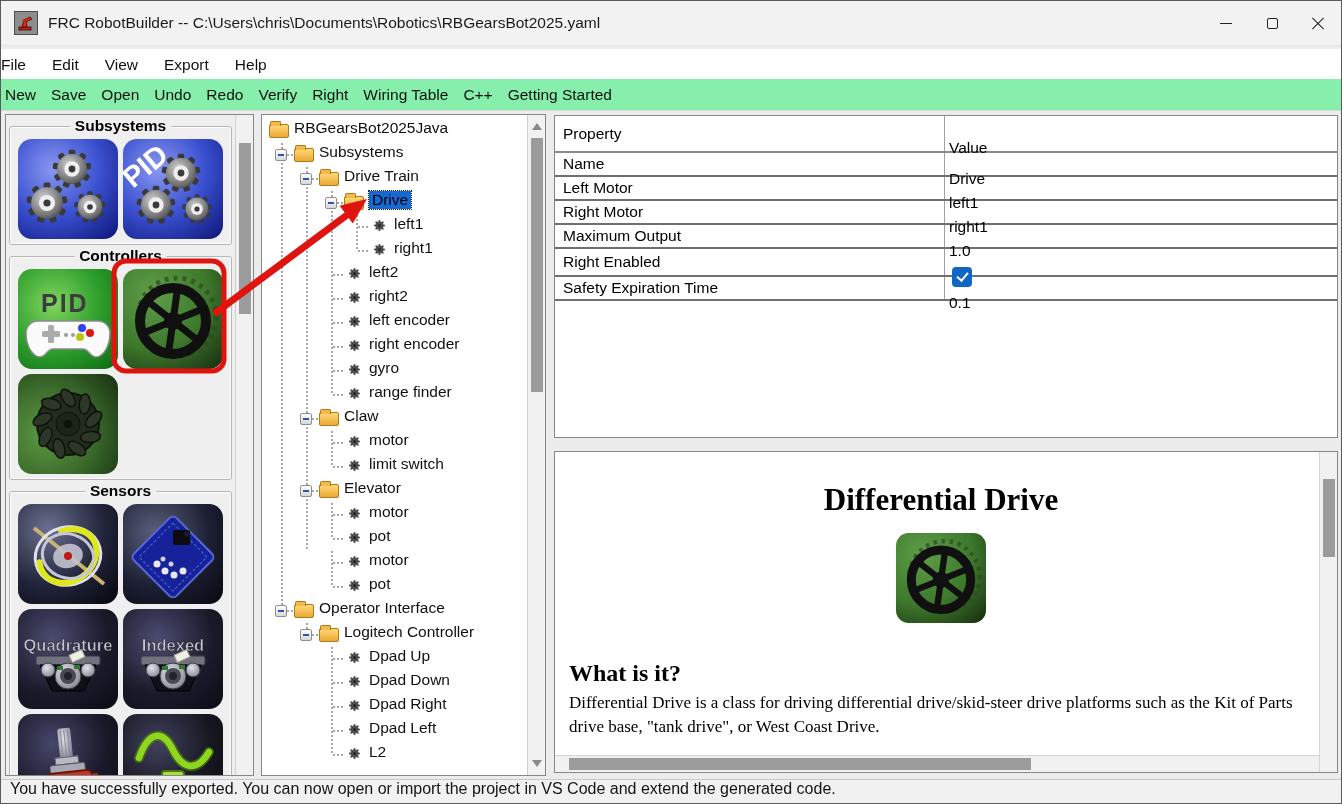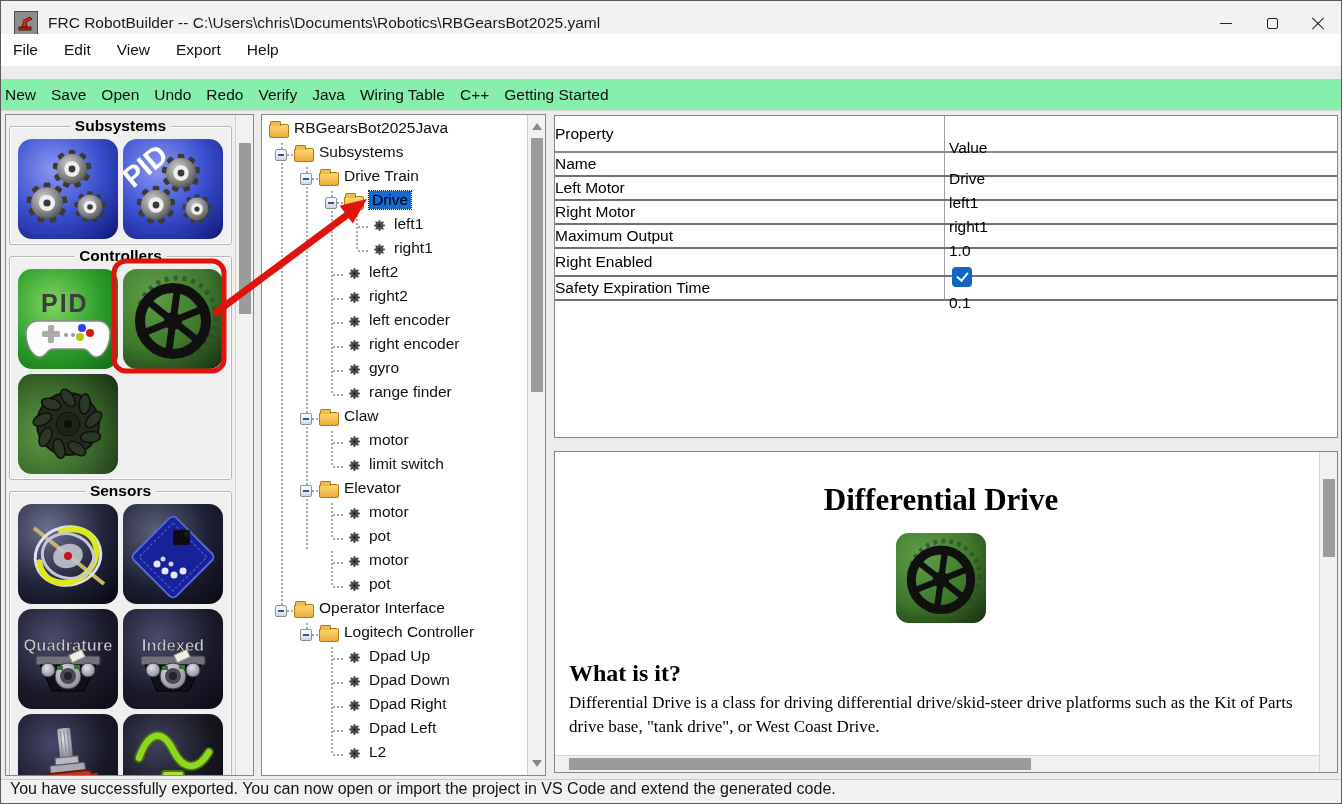--- a/index.html
+++ b/index.html
@@ -12,21 +12,21 @@
   #title-text{font-size:15.5px;color:#1b1b1b;}
   #wincontrols{position:absolute;right:0;top:0;height:45px;display:flex;}
   .wbtn{width:46px;height:45px;display:flex;align-items:center;justify-content:center;}
   .glyph-min{width:12px;height:0;border-top:1.6px solid #222;}
   .glyph-max{width:11px;height:11px;border:1.6px solid #222;border-radius:2px;}
   .glyph-close{position:relative;width:14px;height:14px;}
   .glyph-close::before,.glyph-close::after{content:"";position:absolute;left:-1px;top:6px;width:16px;height:0;border-top:1.6px solid #222;}
   .glyph-close::before{transform:rotate(45deg);} .glyph-close::after{transform:rotate(-45deg);}
 
   
-  #menubar{position:absolute;left:0;top:33px;width:100%;height:33px;background:#ffffff;display:flex;align-items:center;padding-left:12px;gap:26px;border-bottom:1px solid #ededed;}
+  #menubar{position:absolute;left:0;top:48px;width:100%;height:33px;background:#ffffff;display:flex;align-items:center;padding-left:0;gap:26px;border-bottom:1px solid #ededed;}
   .menu-item{font-size:15.5px;color:#111;}
   #toolbar{position:absolute;left:0;top:78px;width:100%;height:32px;background:#86efac;display:flex;align-items:center;padding-left:4px;gap:15px;border-bottom:1px solid #d9d9d9;}
   .tool-item{font-size:15.5px;color:#111;white-space:nowrap;}
 
   
   .pane{position:absolute;background:#fff;border:1px solid #878787;}
 
   
   #palette-pane{left:4px;top:113px;width:249px;height:662px;background:#efefef;display:flex;}
   #palette-content{flex:1;overflow:hidden;padding-top:0;}
@@ -60,21 +60,21 @@
   .arr-up,.arr-dn{position:absolute;left:4px;width:0;height:0;border-left:5px solid transparent;border-right:5px solid transparent;}
   .arr-up{top:8px;border-bottom:7px solid #8a8a8a;}
   .arr-dn{bottom:8px;border-top:7px solid #8a8a8a;}
 
   
   #table-pane{left:553px;top:114px;width:784px;height:323px;overflow:hidden;}
   .prow{display:flex;border-bottom:2px solid #707070;height:24px;align-items:center;}
   .prow.phead{height:37px;border-bottom:2px solid #8b8b8b;}
   .prow.tall{height:28px;}
   .pcell{font-size:15.5px;color:#000;overflow:hidden;white-space:nowrap;height:100%;display:flex;align-items:center;}
-  .pcell.key{width:390px;flex:0 0 390px;padding-left:0;border-right:1.5px solid #a0a0a0;}
+  .pcell.key{width:390px;flex:0 0 390px;padding-left:8px;border-right:1.5px solid #a0a0a0;}
   .pcell.val{flex:1;padding-left:4px;margin-top:29px;}
   .wcheck{width:20px;height:20px;border-radius:4px;background:#1166c4;position:relative;margin-left:3px;}
   .wcheck::after{content:"";position:absolute;left:6.5px;top:3.5px;width:5px;height:9px;border:solid #fff;border-width:0 2px 2px 0;transform:rotate(40deg);}
 
   
   #help-pane{left:553px;top:450px;width:784px;height:322px;overflow:hidden;}
   #help-content{position:absolute;left:0;top:0;right:18px;bottom:0;padding:14px 6px 0 14px;overflow:hidden;background:#fff;}
   #help-title{font-family:"Liberation Serif","DejaVu Serif",serif;font-weight:bold;font-size:31px;color:#000;text-align:center;margin:16px 0 14px 0;}
   #help-img{width:90px;height:92px;margin:0 auto;}
   #help-heading{font-family:"Liberation Serif","DejaVu Serif",serif;font-weight:bold;font-size:24px;color:#000;margin:36px 0 4px 0;}
@@ -125,21 +125,21 @@
       <div class="menu-item">Export</div>
       <div class="menu-item">Help</div>
     </div>
   <div id="toolbar">
       <div class="tool-item">New</div>
       <div class="tool-item">Save</div>
       <div class="tool-item">Open</div>
       <div class="tool-item">Undo</div>
       <div class="tool-item">Redo</div>
       <div class="tool-item">Verify</div>
-      <div class="tool-item">Java</div>
+      <div class="tool-item">Right</div>
       <div class="tool-item">Wiring Table</div>
       <div class="tool-item">C++</div>
       <div class="tool-item">Getting Started</div>
     </div>
 
   <div class="pane" id="palette-pane">
     <div id="palette-content">
         <div class="pgroup">
           <div class="pgroup-title">Subsystems</div>
           <div class="pgrid">

